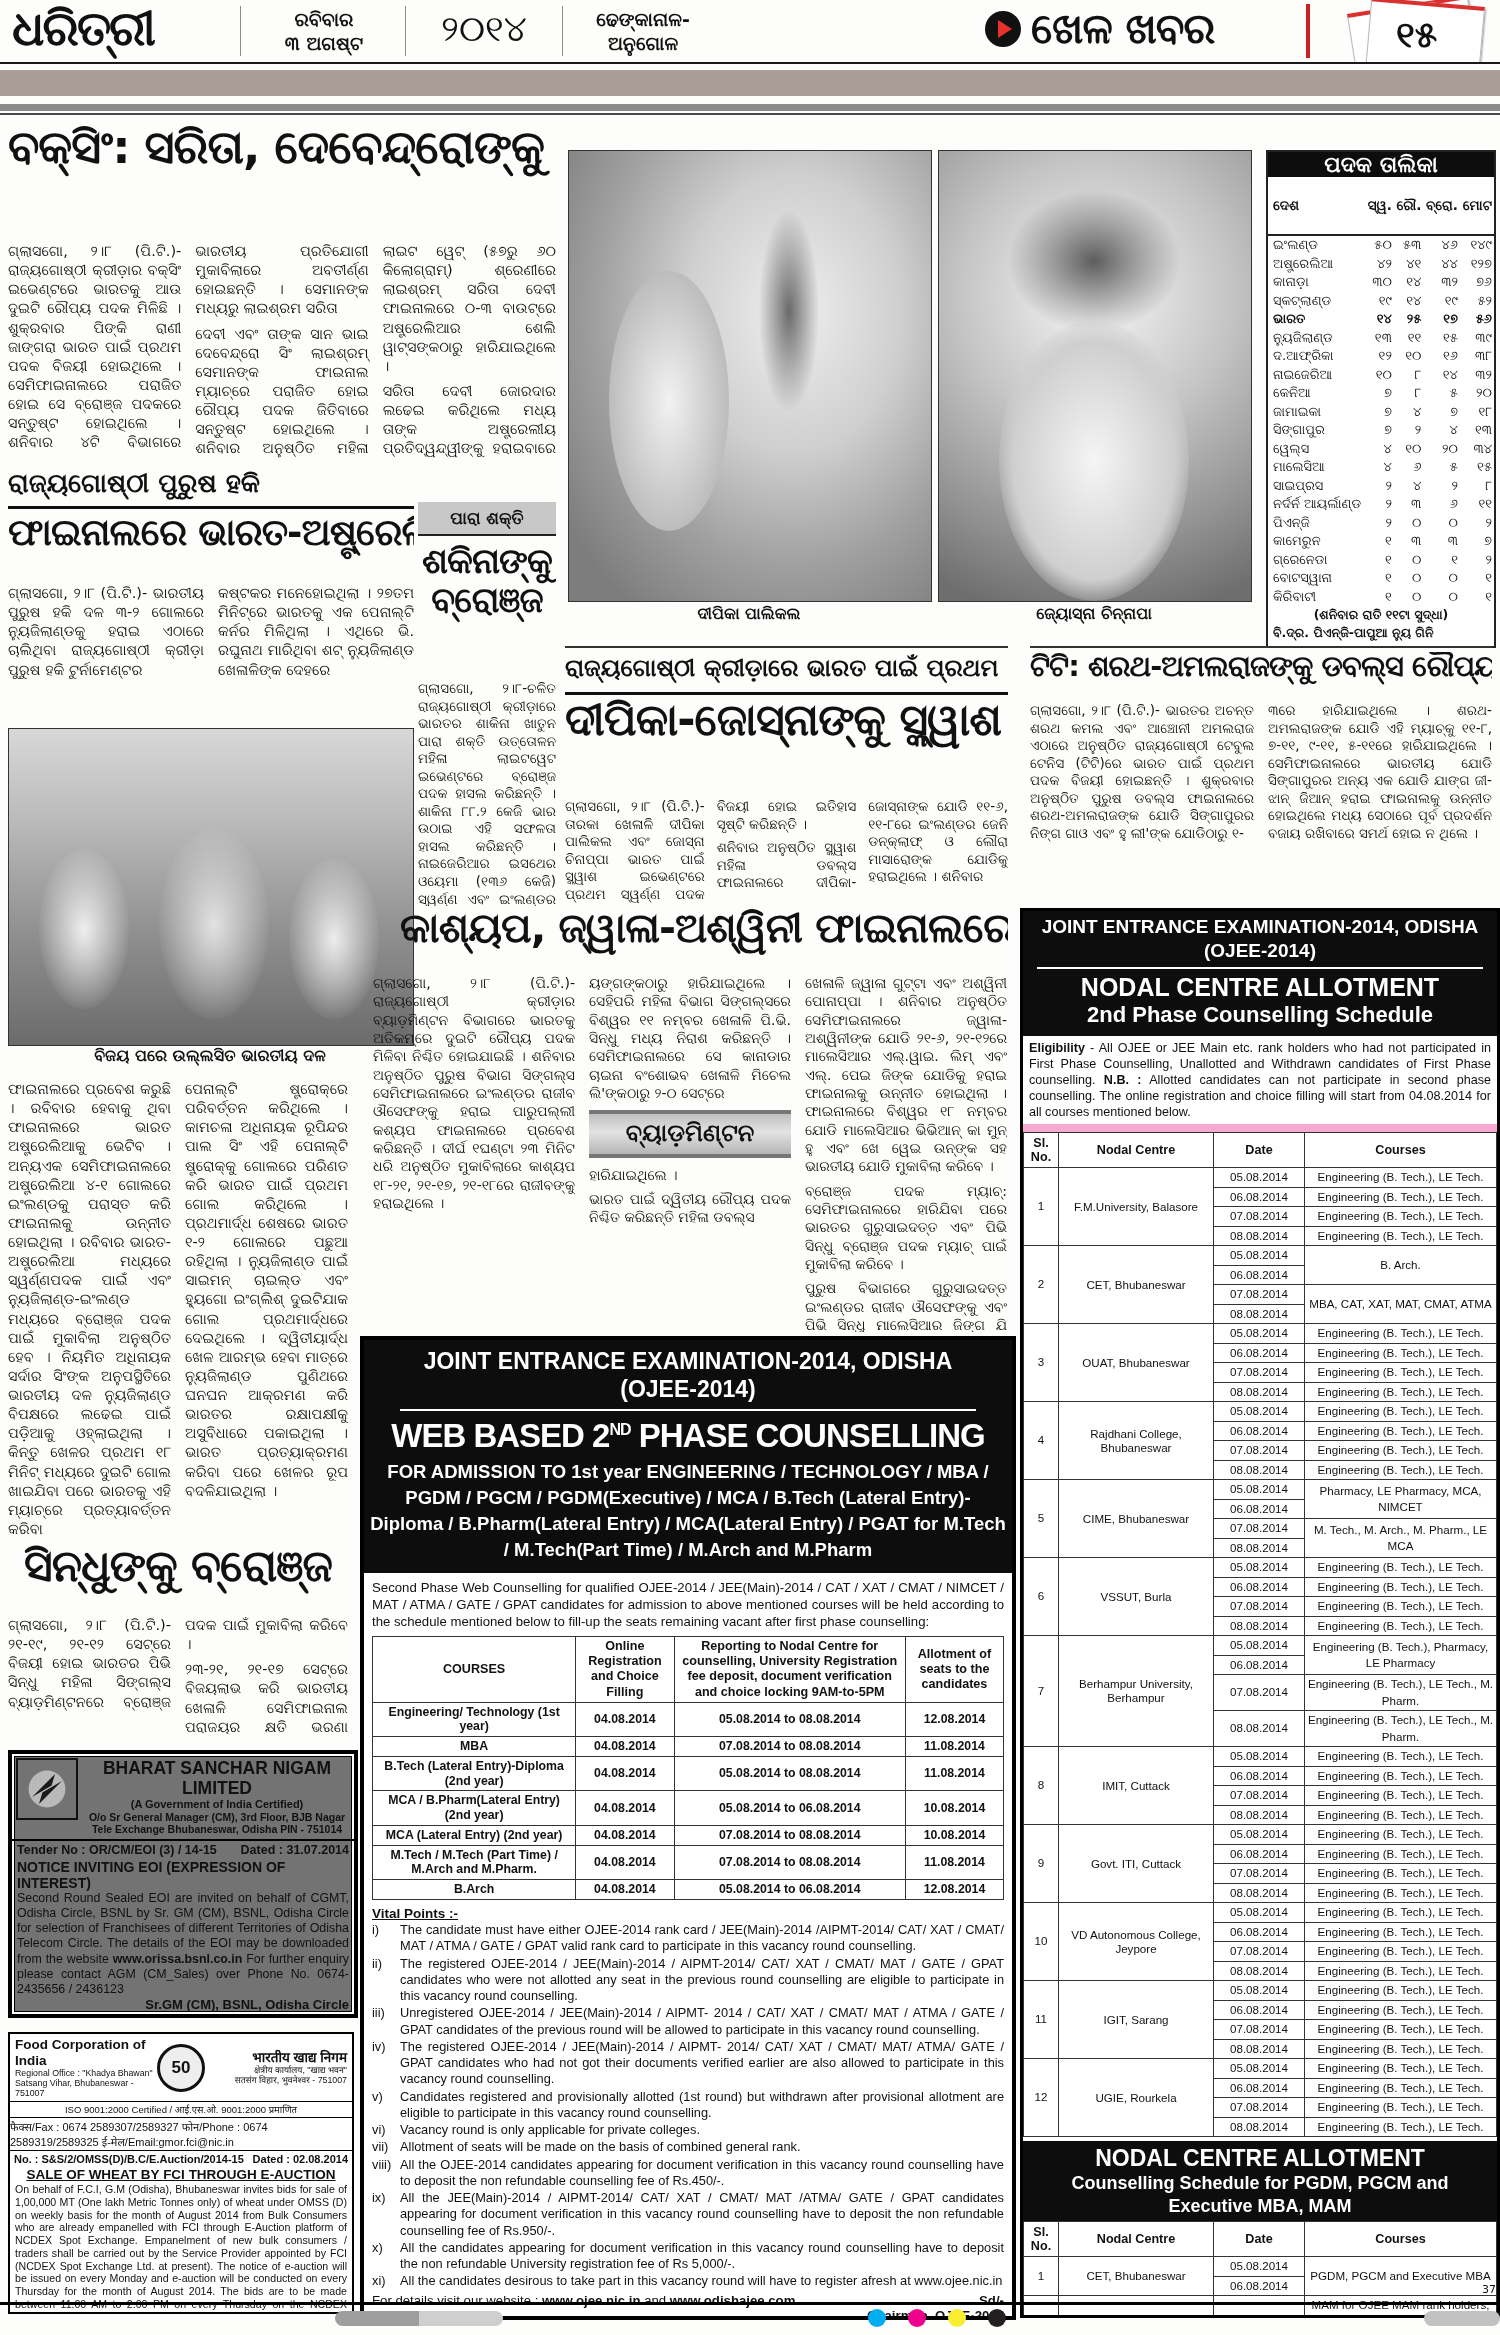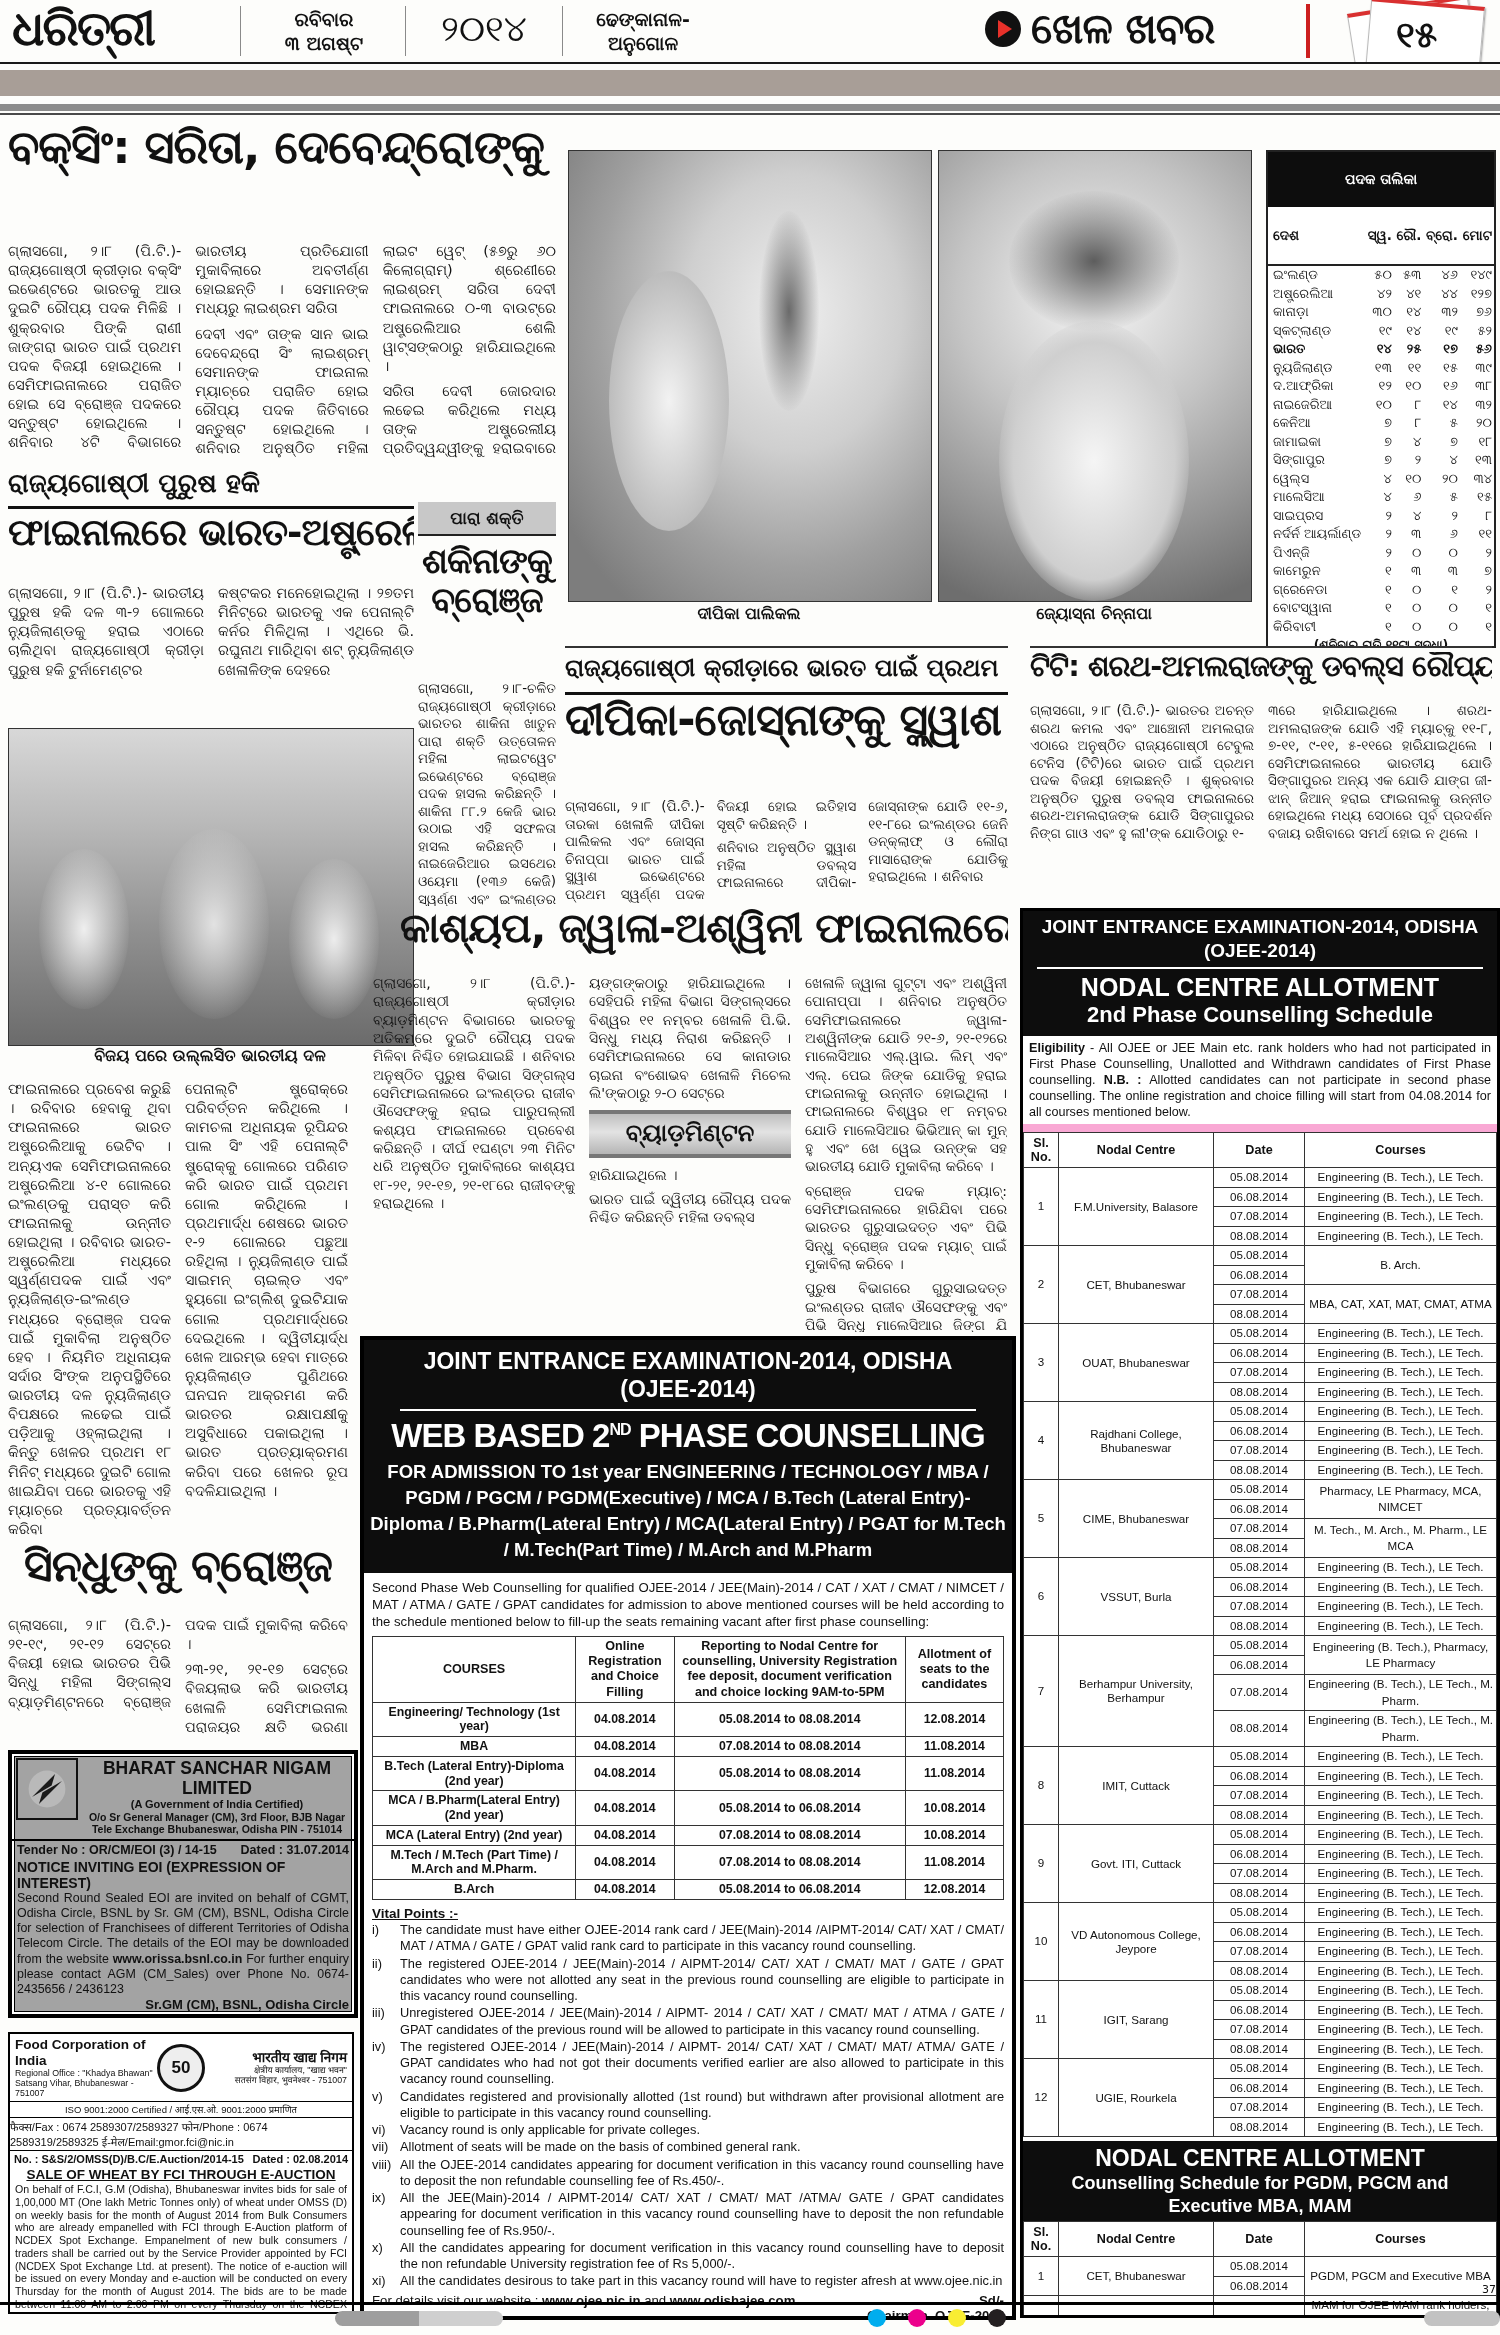--- a/index.html
+++ b/index.html
@@ -63,21 +63,21 @@
   #shakina-body{left:418px;top:680px;width:138px;height:226px;font-size:13.5px;line-height:1.3;text-align:justify;}
   #squash-kicker{left:565px;top:654px;width:443px;height:38px;font-size:24px;}
   #squash-headline{left:565px;top:698px;width:443px;height:94px;font-size:44px;}
   #squash-body{left:565px;top:798px;width:443px;height:108px;column-count:3;column-gap:12px;font-size:13.5px;line-height:1.3;text-align:justify;}
   #tt-headline{left:1030px;top:652px;width:462px;height:44px;font-size:29px;}
   #tt-body{left:1030px;top:702px;width:462px;height:202px;column-count:2;font-size:13.5px;line-height:1.3;text-align:justify;}
   #badminton-headline{left:400px;top:908px;width:608px;height:60px;font-size:41px;}
   #badminton-body{left:373px;top:974px;width:634px;height:358px;font-size:14px;line-height:1.31;}
   
   #medal{left:1266px;top:150px;width:226px;height:494px;border:2px solid #222;background:#fff;}
-  #medal-title{background:#0d0d0d;color:#fff;text-align:center;font-size:14px;font-weight:800;padding:19px 0;}
+  #medal-title{background:#0d0d0d;color:#fff;text-align:center;font-size:22px;font-weight:800;padding:0 0;}
   #medal table{border-collapse:collapse;width:100%;font-size:13px;}
   #medal th{font-size:13.5px;font-weight:700;text-align:right;border-bottom:2px solid #222;padding:20px 2px;}
   #medal th:first-child{text-align:left;padding-left:5px;}
   #medal td{padding:1px 2px;text-align:right;line-height:16.5px;white-space:nowrap;}
   #medal td:first-child{text-align:left;padding-left:5px;}
   #medal tr.india td{font-weight:800;}
   .medal-note{font-weight:700;font-size:12.5px;padding:1px 5px;}
   .medal-note.center{text-align:center;}
   
   .blackhead{background:#0d0d0d;color:#fff;text-align:center;font-weight:800;}
@@ -110,21 +110,21 @@
   #or-phase{font-size:22px;}
   #or-elig{padding:4px 6px;font-size:12.6px;line-height:1.28;text-align:justify;border-bottom:8px solid #f9a8d4;}
   .nodal{border-collapse:collapse;width:100%;font-size:11.6px;}
   .nodal th{border:1px solid #333;font-weight:700;font-size:12.6px;padding:3px 2px;}
   .nodal td{border:1px solid #333;text-align:center;padding:1px 2px;line-height:16.5px;}
   .nodal td.nm{line-height:14px;}
   #or-head2{margin-top:4px;padding:4px;}
   #or-nodal2{font-size:23px;}
   #or-pgline{font-size:18px;line-height:1.25;}
   
-  #bsnl{left:8px;top:1750px;width:342px;height:260px;border:4px solid #000;background:#a3a3a3;box-shadow:0 0 0 2px #fff inset,0 0 0 3px #000 inset;}
+  #bsnl{left:8px;top:1750px;width:342px;height:260px;border:4px solid #000;background:#737373;box-shadow:0 0 0 2px #fff inset,0 0 0 3px #000 inset;}
   #bsnl-head{display:flex;gap:6px;padding:4px;}
   #bsnl-logo-box{width:58px;height:58px;border:2px solid #111;flex:none;display:flex;align-items:center;justify-content:center;}
   #bsnl-titles{flex:1;text-align:center;font-weight:800;line-height:1.15;}
   #bsnl-name{font-size:17.5px;}
   #bsnl-sub1{font-size:11px;}
   #bsnl-sub2{font-size:10.5px;font-weight:700;}
   #bsnl-tender{display:flex;justify-content:space-between;font-weight:800;font-size:12.5px;padding:2px 5px;border-top:2px solid #000;}
   #bsnl-notice{font-weight:800;font-size:14px;padding:0 5px;}
   #bsnl-body{padding:0 5px;font-size:12.4px;line-height:1.22;text-align:justify;}
   #bsnl-sign{text-align:right;font-weight:800;font-size:13px;padding:0 5px;}

